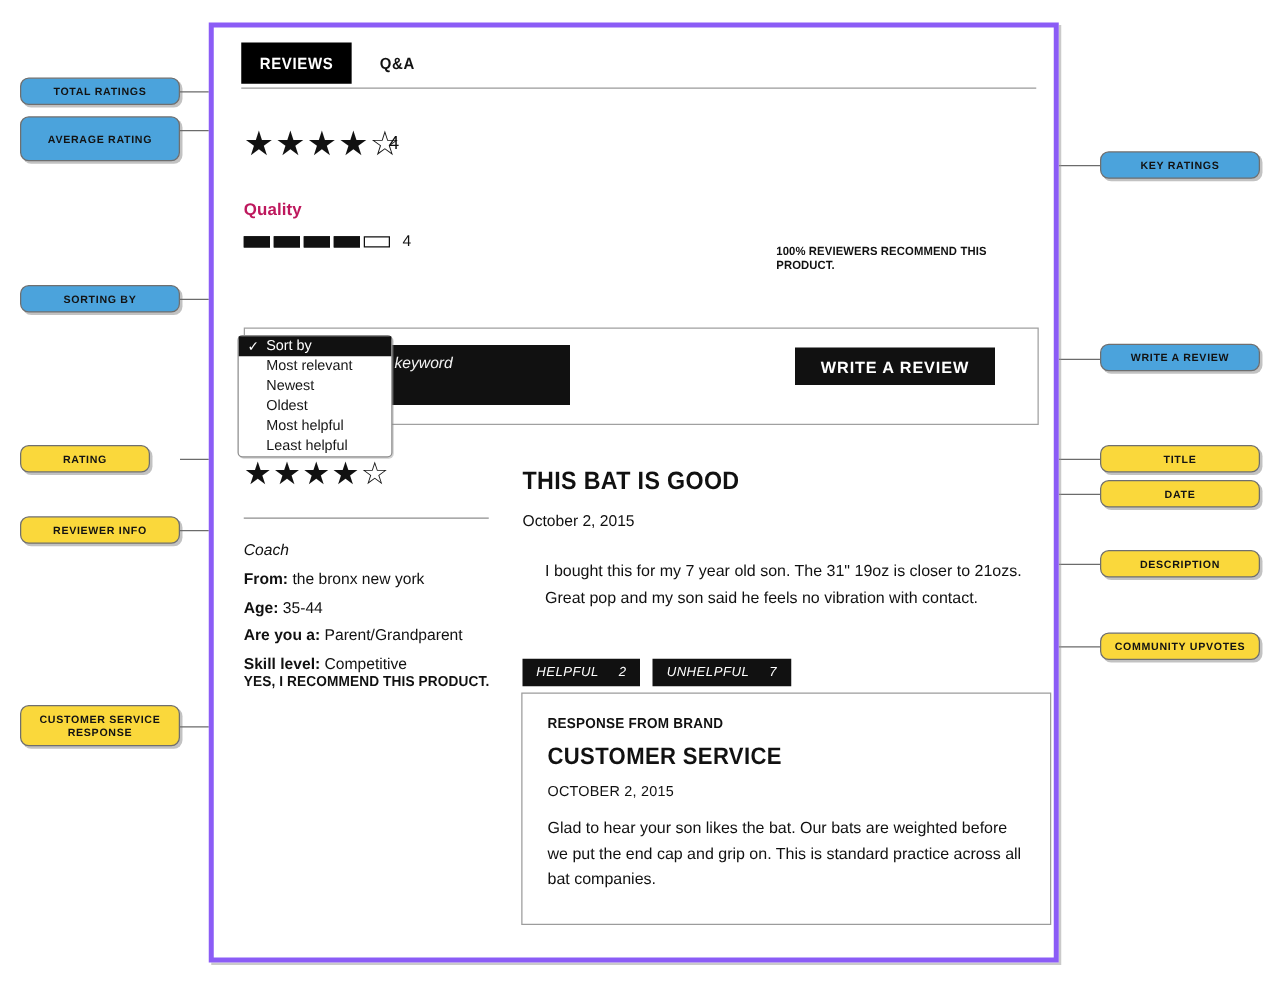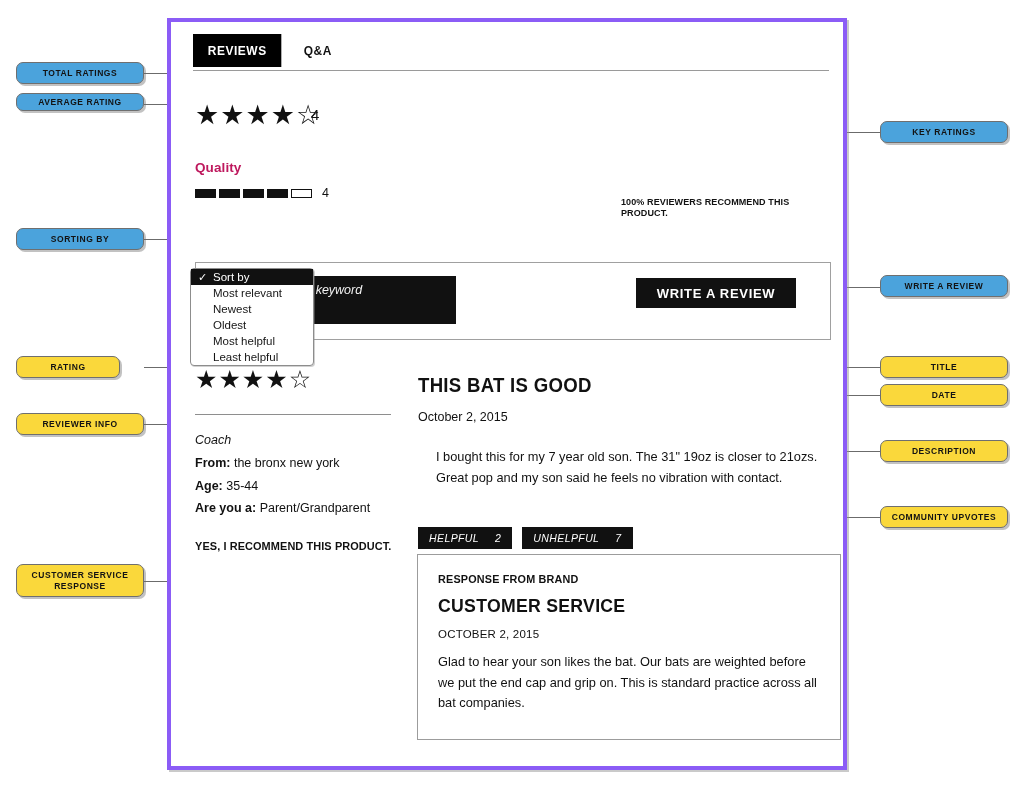--- a/index.html
+++ b/index.html
@@ -158,21 +158,21 @@
   .brand .b4 { font-size: 12.8px; line-height: 1.62; color: #111; margin-top: 12px; }
 </style>
 </head>
 <body>
 
 <div id="stage">
 
   <div class="pill blue" style="left:16px; top:62px;  width:128px; height:22px;">
       <span>TOTAL RATINGS</span>
     </div>
-  <div class="pill blue" style="left:16px; top:93px;  width:128px; height:18px;">
+  <div class="pill blue" style="left:16px; top:93px;  width:128px; height:36px;">
       <span>AVERAGE RATING</span>
     </div>
   <div class="pill blue" style="left:16px; top:228px; width:128px; height:22px;">
       <span>SORTING BY</span>
     </div>
   <div class="pill yellow" style="left:16px; top:356px; width:104px; height:22px;">
       <span>RATING</span>
     </div>
   <div class="pill yellow" style="left:16px; top:413px; width:128px; height:22px;">
       <span>REVIEWER INFO</span>
@@ -299,20 +299,21 @@
       <span class="star">★</span>
       <span class="star empty">☆</span>
     </div>
     <div class="hr"></div>
 
     <div class="meta">
       <div class="who">Coach</div>
       <p><b>From:</b> <span>the bronx new york</span></p>
       <p><b>Age:</b> <span>35-44</span></p>
       <p><b>Are you a:</b> <span>Parent/Grandparent</span></p>
+      <p><b>Skill level:</b> <span>Competitive</span></p>
     </div>
     <div class="reco-line">YES, I RECOMMEND THIS PRODUCT.</div>
 
     <div class="rev-title">THIS BAT IS GOOD</div>
     <div class="rev-date">October 2, 2015</div>
     <div class="rev-body">I bought this for my 7 year old son. The 31" 19oz is closer to 21ozs. Great pop and my son said he feels no vibration with contact.</div>
 
     <div class="votes">
       <div class="vote">
         <span>HELPFUL</span>

